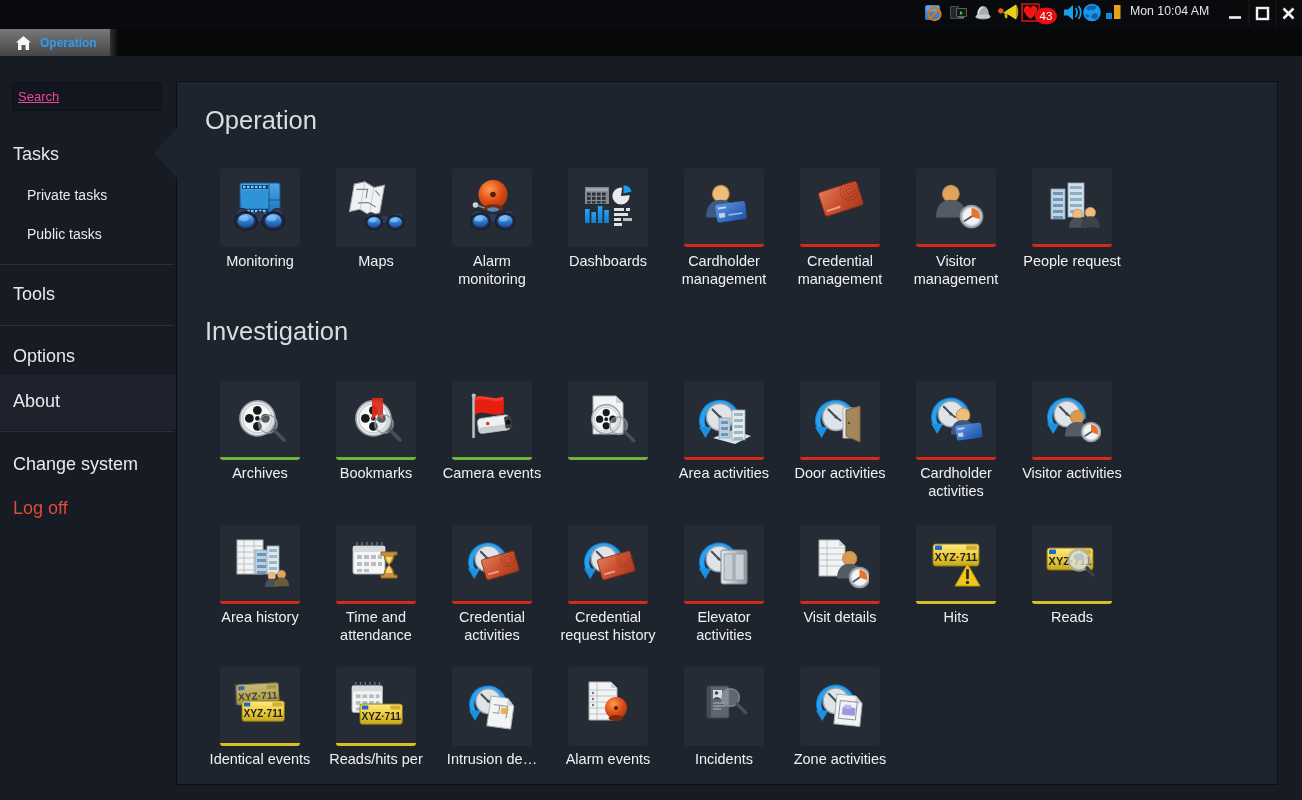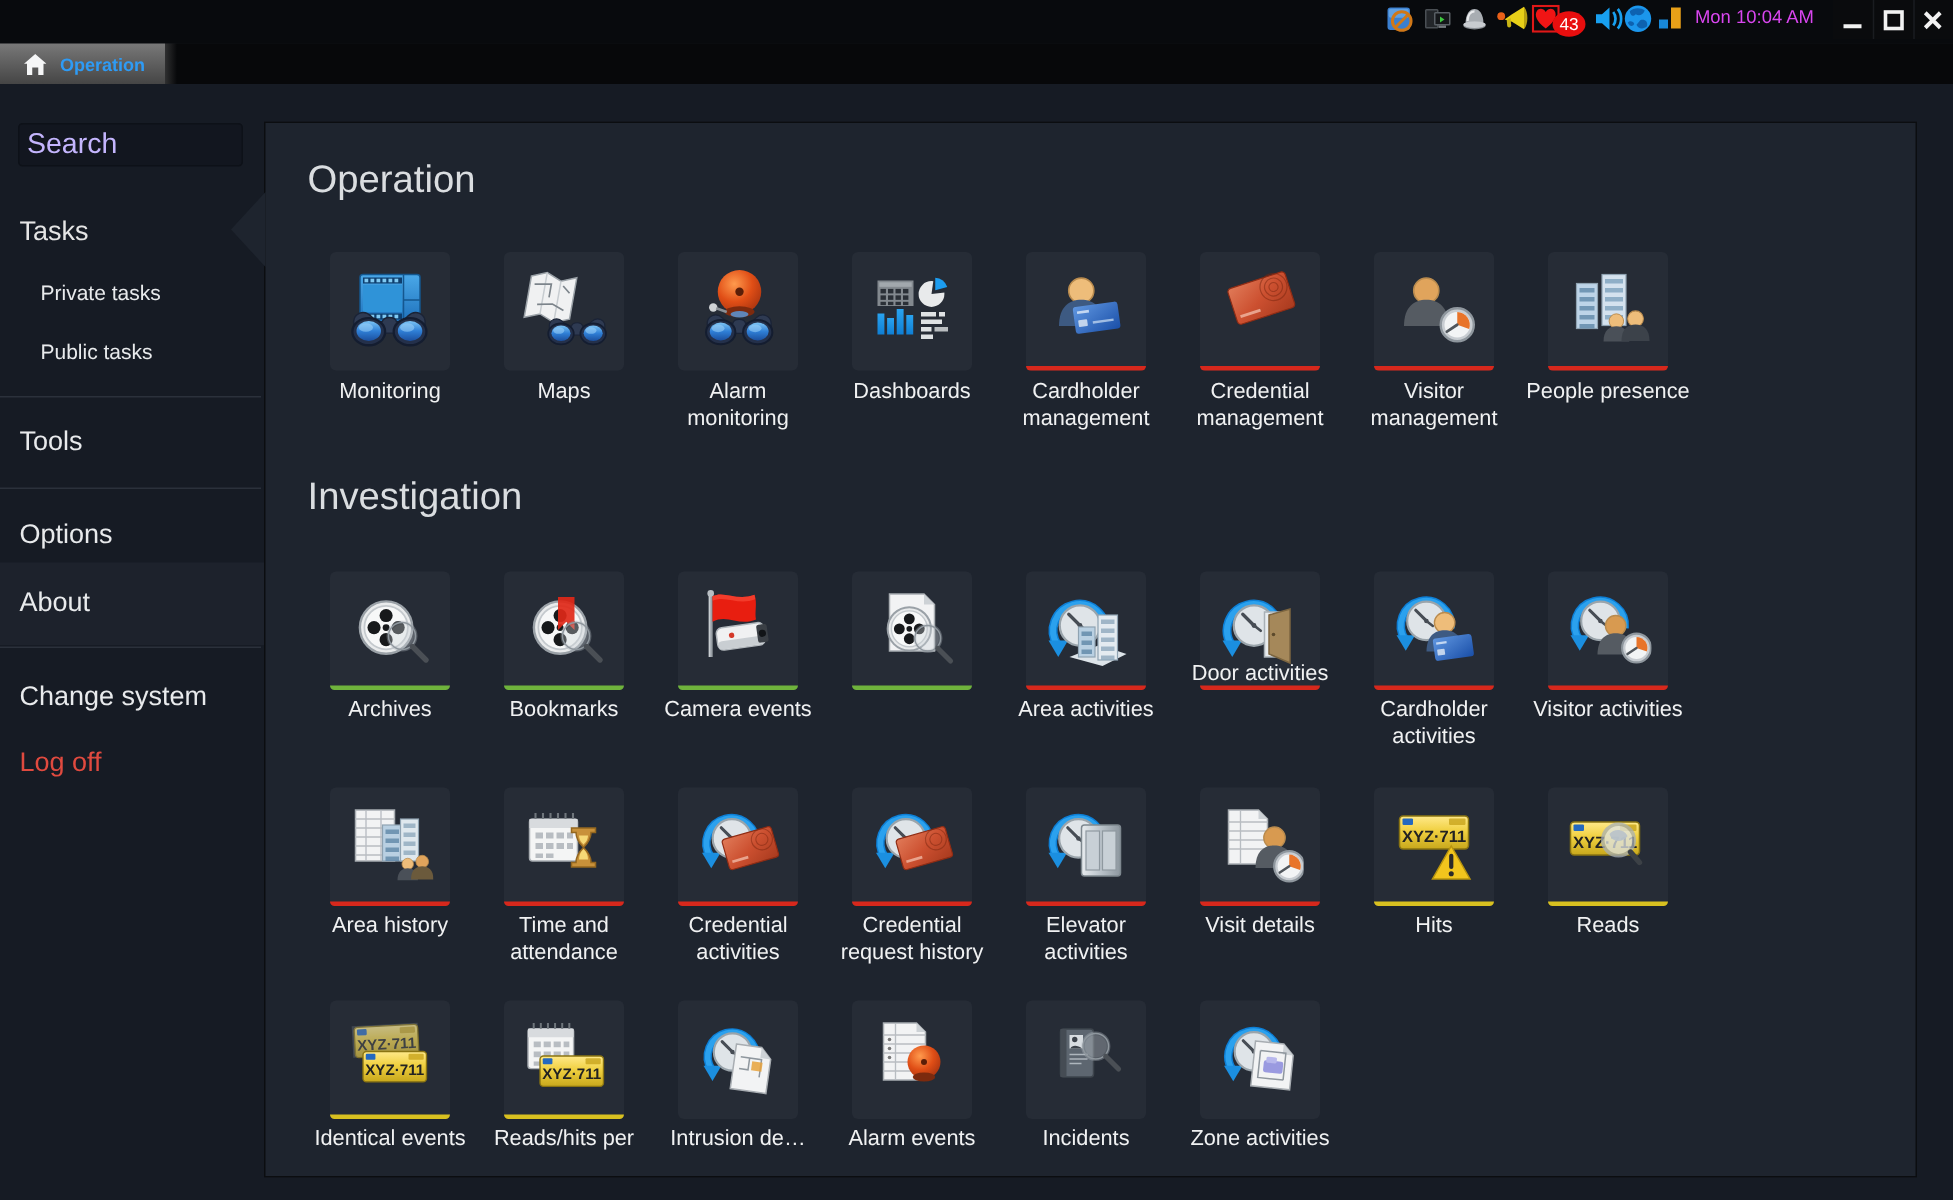--- a/index.html
+++ b/index.html
@@ -5,25 +5,25 @@
 * { margin:0; padding:0; box-sizing:border-box; }
 html,body { width:1302px; height:800px; overflow:hidden; background:#14181f;
   font-family:"Liberation Sans", sans-serif; }
 #titlebar { position:absolute; left:0; top:0; width:1302px; height:29px; background:#080a0d; }
 #tabstrip { position:absolute; left:0; top:29px; width:1302px; height:27px; background:#07080a; }
 #tab { position:absolute; left:0; top:0; width:110px; height:27px;
   background:linear-gradient(#787878,#454545); display:flex; align-items:center; padding-left:16px; }
 #tabfade { position:absolute; left:110px; top:0; width:8px; height:27px;
   background:linear-gradient(90deg, rgba(80,80,80,0.55), rgba(20,20,20,0)); }
 #tab span { color:#2e9bf5; font-weight:bold; font-size:12px; margin-left:9px; }
-#clock { position:absolute; left:1130px; top:4px; width:90px; color:#d946ef; font-size:12.3px; }
+#clock { position:absolute; left:1130px; top:4px; width:90px; color:#e5e5e5; font-size:12.3px; }
 #app { position:absolute; left:0; top:56px; width:1302px; height:744px; background:#161b24; }
 #sidebar { position:absolute; left:0; top:0; width:176px; height:744px; }
 #search { position:absolute; left:12px; top:26px; width:150px; height:29px; background:#12161f;
-  border:1px solid #0d1118; border-radius:3px; color:#c4b5fd; font-size:19px; line-height:27px; padding-left:5px; }
+  border:1px solid #0d1118; border-radius:3px; color:#ec4899; font-size:13px; line-height:27px; padding-left:5px;text-decoration:underline; }
 .sitem { position:absolute; left:13px; color:#e8eaec; }
 .divider { position:absolute; left:0; width:174px; height:1px; background:#2b313b; }
 #panel { position:absolute; left:176px; top:25px; width:1102px; height:704px;
   background:#1e242e; border:1px solid #0b0d10; }
 #notch { position:absolute; left:-23px; top:46px; width:0; height:0;
   border-right:23px solid #1e242e; border-top:25px solid transparent; border-bottom:25px solid transparent; }
 .heading { position:absolute; left:28px; color:#dadde0; font-size:25.5px; }
 .tile { position:absolute; width:80px; height:79px; background:#262c36; border-radius:4px; }
 .ticon { position:absolute; left:11px; top:11px; width:58px; height:56px; }
 .tb { position:absolute; left:0; bottom:0; width:80px; height:3px; border-radius:0 0 4px 4px; }
@@ -395,21 +395,21 @@
  <circle cx="11" cy="6.5" r="6.2" fill="#eebd7a" stroke="#b98b4e" stroke-width="0.8"></circle>
  <path d="M0 24 C0 14.5 5 11 11 11 C17 11 22 14.5 22 24 Z" fill="#4a5058"></path>
 </g>
  <g transform="translate(38,28) scale(0.85)">
  <circle cx="11" cy="6.5" r="6.2" fill="#eebd7a" stroke="#b98b4e" stroke-width="0.8"></circle>
  <path d="M0 24 C0 14.5 5 11 11 11 C17 11 22 14.5 22 24 Z" fill="#3c424a"></path>
 </g>
 </svg></div>
           <div class="tb" style="background:#d7281c"></div>
         </div>
-<div class="tlabel" style="left:996px;top:251px">People presence</div>
+<div class="tlabel" style="left:996px;top:251px">People request</div>
 <div class="tile" style="left:219px;top:380px">
           <div class="ticon"><svg width="58" height="56" viewBox="0 0 58 56">
  <g transform="translate(8,8) scale(1.15)">
  <circle cx="16" cy="16" r="15.2" fill="#e9ebec" stroke="#9aa1a7" stroke-width="1.4"></circle>
  <circle cx="16" cy="16" r="12.6" fill="#f7f8f8" stroke="#c4c9cd" stroke-width="1"></circle>
  <circle cx="16" cy="9" r="3.8" fill="#17191b"></circle>
  <circle cx="9" cy="16" r="3.8" fill="#17191b"></circle>
  <circle cx="16" cy="23" r="3.8" fill="#17191b"></circle>
  <circle cx="23" cy="16" r="3.8" fill="#17191b"></circle>
  <circle cx="16" cy="16" r="2" fill="#17191b"></circle>
@@ -527,21 +527,21 @@
  <path d="M21 21 L25.5 24.5" stroke="#474d55" stroke-width="1.8" stroke-linecap="round"></path>
 </g>
  <g transform="translate(32,16)">
   <rect x="0" y="0" width="14" height="30" fill="#e8ecef" stroke="#a8b0b6" stroke-width="1"></rect>
   <path d="M3 2 L17 -2 L17 34 L3 28 Z" fill="#a5885a" stroke="#7c6540" stroke-width="1"></path>
   <circle cx="6" cy="15" r="1.2" fill="#5c4a2c"></circle>
  </g>
 </svg></div>
           <div class="tb" style="background:#d7281c"></div>
         </div>
-<div class="tlabel" style="left:764px;top:439px">Door activities</div>
+<div class="tlabel" style="left:764px;top:463px">Door activities</div>
 <div class="tile" style="left:915px;top:380px">
           <div class="ticon"><svg width="58" height="56" viewBox="0 0 58 56">
  <g transform="translate(4,2) scale(0.95)">
  <path d="M6 34 A 17.5 17.5 0 1 1 38 26" fill="none" stroke="#0d7fd6" stroke-width="6"></path>
  <path d="M6 34 A 17.5 17.5 0 1 1 38 26" fill="none" stroke="#2ba1ee" stroke-width="4"></path>
  <path d="M0 31 L13 31 L6.5 42 Z" fill="#1b8fe0"></path>
  <circle cx="21" cy="21" r="13.5" fill="#dfe4e8" stroke="#9aa4ab" stroke-width="1.5"></circle>
  <circle cx="21" cy="21" r="1.6" fill="#444a52"></circle>
  <path d="M21 21 L13.5 13.5" stroke="#474d55" stroke-width="2.2" stroke-linecap="round"></path>
  <path d="M21 21 L25.5 24.5" stroke="#474d55" stroke-width="1.8" stroke-linecap="round"></path>

